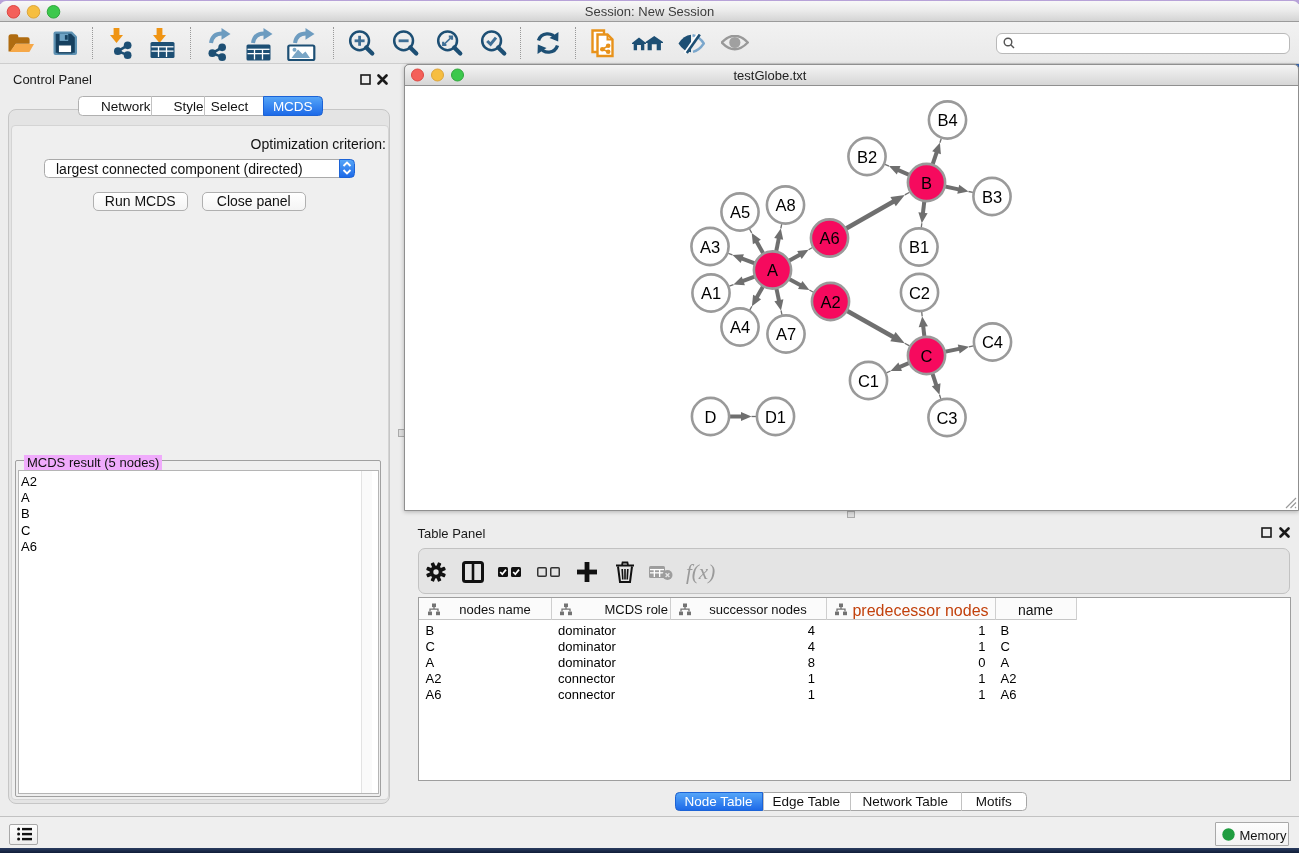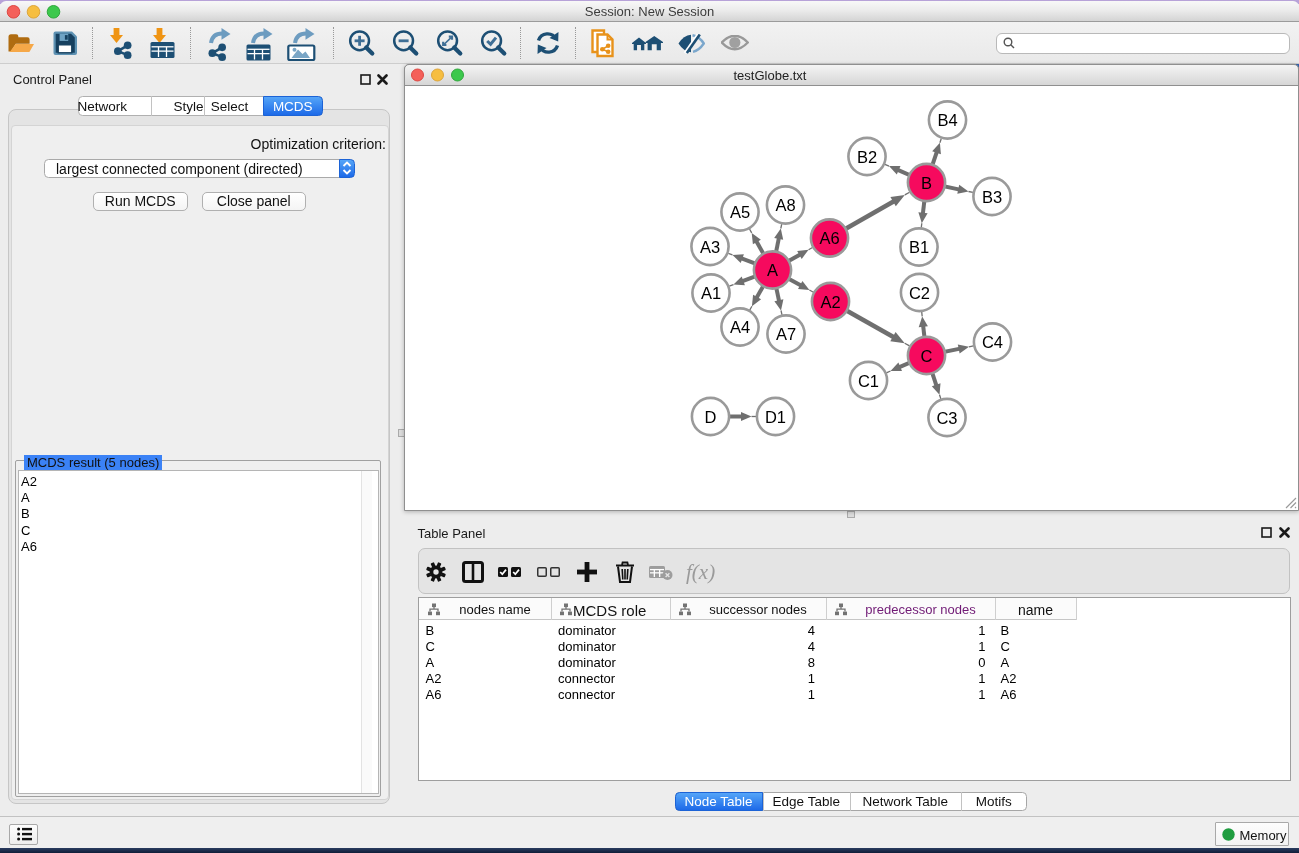--- a/index.html
+++ b/index.html
@@ -138,36 +138,36 @@
   </svg>
 <svg style="position:absolute;left:377px;top:74px" width="11" height="11" viewBox="0 0 11 11">
     <path d="M1.5 1.5 L9.5 9.5 M9.5 1.5 L1.5 9.5" stroke="#1a1a1a" stroke-width="2.6" stroke-linecap="round"></path>
   </svg>
 <div class="abs" style="left:7.7px;top:108.5px;width:382.8px;height:695px;background:#e4e4e4;border:1.3px solid #c6c6c6;border-radius:8px"></div>
 <div class="abs" style="left:10.5px;top:124.5px;width:378px;height:675px;background:#efefef;border:1px solid #d4d4d4;border-radius:4px"></div>
 <div class="abs" style="left:77.5px;top:96px;width:245px;height:19.5px;background:#fff;border:1px solid #b0b0b0;border-radius:4.5px"></div>
 <div class="abs" style="left:150.5px;top:96px;height:19.5px;border-left:1px solid #c2c2c2"></div>
 <div class="abs" style="left:203.5px;top:96px;height:19.5px;border-left:1px solid #c2c2c2"></div>
 <div class="abs" style="left:263px;top:96px;width:59.5px;height:19.5px;background:linear-gradient(#55a5f8,#1d6ae8);border:1px solid #1c63d6;border-radius:0 4.5px 4.5px 0"></div>
-<div class="abs" style="left:77.5px;top:98.5px;width:73px;text-align:left;font-size:13.5px;color:#111">Network</div>
+<div class="abs" style="left:77.5px;top:98.5px;width:73px;text-align:right;font-size:13.5px;color:#111">Network</div>
 <div class="abs" style="left:150.5px;top:98.5px;width:53px;text-align:right;font-size:13.5px;color:#111">Style</div>
 <div class="abs" style="left:203.5px;top:98.5px;width:52px;text-align:center;font-size:13.5px;color:#111">Select</div>
 <div class="abs" style="left:263px;top:98.5px;width:59.5px;text-align:center;font-size:13.5px;color:#fff">MCDS</div>
 <div class="abs" style="left:14px;top:136px;width:372px;text-align:right;font-size:14px;color:#111">Optimization criterion:</div>
 <div class="abs" style="left:44px;top:158.5px;width:310px;height:19px;background:#fff;border:1px solid #a9a9a9;border-radius:4.5px"></div>
 <div class="abs" style="left:56px;top:160.5px;font-size:14px;color:#111">largest connected component (directed)</div>
 <div class="abs" style="left:339px;top:158.5px;width:15.5px;height:19px;background:linear-gradient(#55a5f8,#1d6ae8);border:1px solid #1c63d6;border-radius:0 4.5px 4.5px 0"></div>
 <svg style="position:absolute;left:341px;top:161px" width="12" height="14" viewBox="0 0 12 14">
     <path d="M2.5 5 L6 1.5 L9.5 5" fill="none" stroke="#fff" stroke-width="1.9"></path>
     <path d="M2.5 9 L6 12.5 L9.5 9" fill="none" stroke="#fff" stroke-width="1.9"></path>
   </svg>
 <div class="abs" style="left:92.5px;top:192px;width:95.5px;height:18.5px;background:linear-gradient(#ffffff,#f4f4f4);border:1px solid #b0b0b0;border-radius:5px;text-align:center;font-size:14px;color:#111;line-height:17.5px">Run MCDS</div>
 <div class="abs" style="left:202px;top:192px;width:103.5px;height:18.5px;background:linear-gradient(#ffffff,#f4f4f4);border:1px solid #b0b0b0;border-radius:5px;text-align:center;font-size:14px;color:#111;line-height:17.5px">Close panel</div>
 <div class="abs" style="left:15px;top:459.5px;width:366px;height:337.5px;border:1px solid #a0a0a0;border-radius:2px"></div>
-<div class="abs" style="left:24px;top:455px;background:#3b82f6;padding:0 3px;font-size:13px;color:#111">MCDS result (5 nodes)</div>
+<div class="abs" style="left:24px;top:455px;background:#f0abfc;padding:0 3px;font-size:13px;color:#111">MCDS result (5 nodes)</div>
 <div class="abs" style="left:17.5px;top:469.5px;width:361px;height:324px;background:#fff;border:1px solid #b5b5b5"></div>
 <div class="abs" style="left:361px;top:470.5px;width:11px;height:322px;background:#fafafa;border-left:1px solid #e3e3e3"></div>
 <div class="abs" style="left:21px;top:474px;font-size:13px;line-height:16.2px;color:#000">A2<br>A<br>B<br>C<br>A6</div>
 <div class="abs" style="left:397.5px;top:429px;width:7px;height:8px;background:#dcdcdc;border:1px solid #aaa"></div>
 <div class="abs" style="left:846.5px;top:511px;width:8px;height:7px;background:#dcdcdc;border:1px solid #aaa"></div>
 <div class="abs" style="left:403.5px;top:63.5px;width:895px;height:447px;background:#fff;border:1px solid #8f8f8f;border-radius:5px 5px 0 0;box-shadow:0 1px 4px rgba(0,0,0,0.25)"></div>
 <div class="abs" style="left:403.5px;top:63.5px;width:895px;height:22.5px;background:linear-gradient(#f4f4f4,#d6d6d6);border:1px solid #8f8f8f;border-radius:5px 5px 0 0"></div>
 <svg style="position:absolute;left:410px;top:68px" width="70" height="14" viewBox="0 0 70 14">
     <circle cx="7.5" cy="7" r="6" fill="#f4605a" stroke="#dd4742" stroke-width="1"></circle>
     <circle cx="27.5" cy="7" r="6" fill="#f6be40" stroke="#dda53a" stroke-width="1"></circle>
@@ -343,37 +343,37 @@
     <rect x="9" y="8.6" width="4" height="3.6" fill="#737373"></rect>
   </svg>
 <div class="abs" style="left:441px;top:602px;width:108px;text-align:center;font-size:13px;color:#111">nodes name</div>
 <div class="abs" style="left:551px;top:598px;height:22px;border-left:1px solid #cfcfcf"></div>
 <svg style="position:absolute;left:559px;top:603px" width="14" height="13" viewBox="0 0 14 13">
     <rect x="5" y="0.5" width="4" height="3.6" fill="#737373"></rect>
     <path d="M7 4 L7 6.2 M3 8.6 L3 6.2 L11 6.2 L11 8.6" stroke="#737373" stroke-width="1.3" fill="none"></path>
     <rect x="1" y="8.6" width="4" height="3.6" fill="#737373"></rect>
     <rect x="9" y="8.6" width="4" height="3.6" fill="#737373"></rect>
   </svg>
-<div class="abs" style="left:573px;top:602px;width:95px;text-align:left;font-size:15px;color:#111">MCDS role</div>
+<div class="abs" style="left:573px;top:602px;width:95px;text-align:right;font-size:13px;color:#111">MCDS role</div>
 <div class="abs" style="left:670px;top:598px;height:22px;border-left:1px solid #cfcfcf"></div>
 <svg style="position:absolute;left:678px;top:603px" width="14" height="13" viewBox="0 0 14 13">
     <rect x="5" y="0.5" width="4" height="3.6" fill="#737373"></rect>
     <path d="M7 4 L7 6.2 M3 8.6 L3 6.2 L11 6.2 L11 8.6" stroke="#737373" stroke-width="1.3" fill="none"></path>
     <rect x="1" y="8.6" width="4" height="3.6" fill="#737373"></rect>
     <rect x="9" y="8.6" width="4" height="3.6" fill="#737373"></rect>
   </svg>
 <div class="abs" style="left:692px;top:602px;width:132px;text-align:center;font-size:13px;color:#111">successor nodes</div>
 <div class="abs" style="left:826px;top:598px;height:22px;border-left:1px solid #cfcfcf"></div>
 <svg style="position:absolute;left:834px;top:603px" width="14" height="13" viewBox="0 0 14 13">
     <rect x="5" y="0.5" width="4" height="3.6" fill="#737373"></rect>
     <path d="M7 4 L7 6.2 M3 8.6 L3 6.2 L11 6.2 L11 8.6" stroke="#737373" stroke-width="1.3" fill="none"></path>
     <rect x="1" y="8.6" width="4" height="3.6" fill="#737373"></rect>
     <rect x="9" y="8.6" width="4" height="3.6" fill="#737373"></rect>
   </svg>
-<div class="abs" style="left:848px;top:602px;width:145px;text-align:center;font-size:13px;color:#701a75">predecessor nodes</div>
+<div class="abs" style="left:848px;top:602px;width:145px;text-align:center;font-size:16px;color:#c2410c">predecessor nodes</div>
 <div class="abs" style="left:995px;top:598px;height:22px;border-left:1px solid #cfcfcf"></div>
 <div class="abs" style="left:995px;top:602px;width:81px;text-align:center;font-size:14px;color:#111">name</div>
 <div class="abs" style="left:1076px;top:598px;height:22px;border-left:1px solid #cfcfcf"></div>
 <div class="abs" style="left:425.5px;top:623px;font-size:13px;color:#000">B</div>
 <div class="abs" style="left:558px;top:623px;font-size:13px;color:#000">dominator</div>
 <div class="abs" style="left:760px;top:623px;width:55px;text-align:right;font-size:13px;color:#000">4</div>
 <div class="abs" style="left:930.5px;top:623px;width:55px;text-align:right;font-size:13px;color:#000">1</div>
 <div class="abs" style="left:1000.5px;top:623px;font-size:13px;color:#000">B</div>
 <div class="abs" style="left:425.5px;top:639px;font-size:13px;color:#000">C</div>
 <div class="abs" style="left:558px;top:639px;font-size:13px;color:#000">dominator</div>

